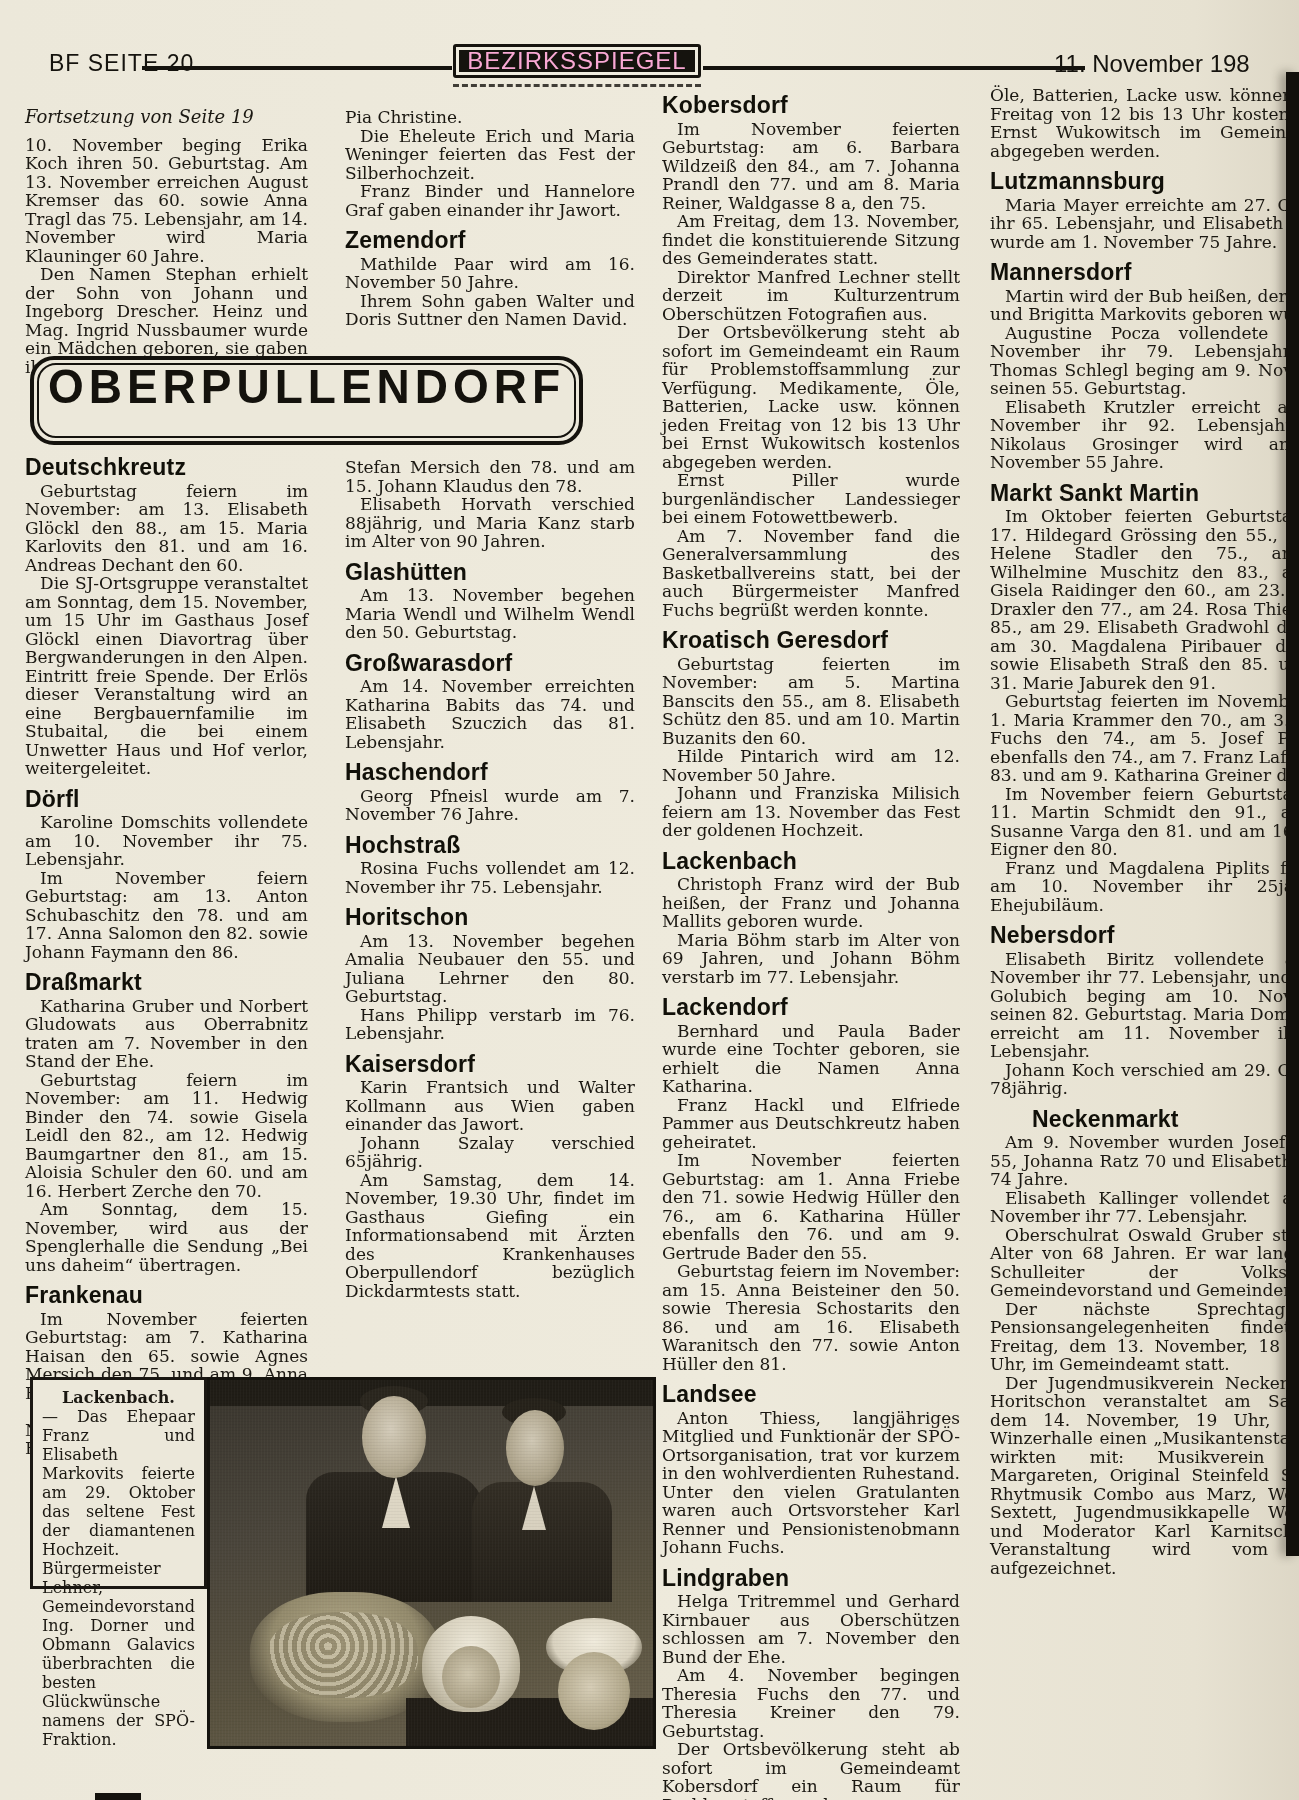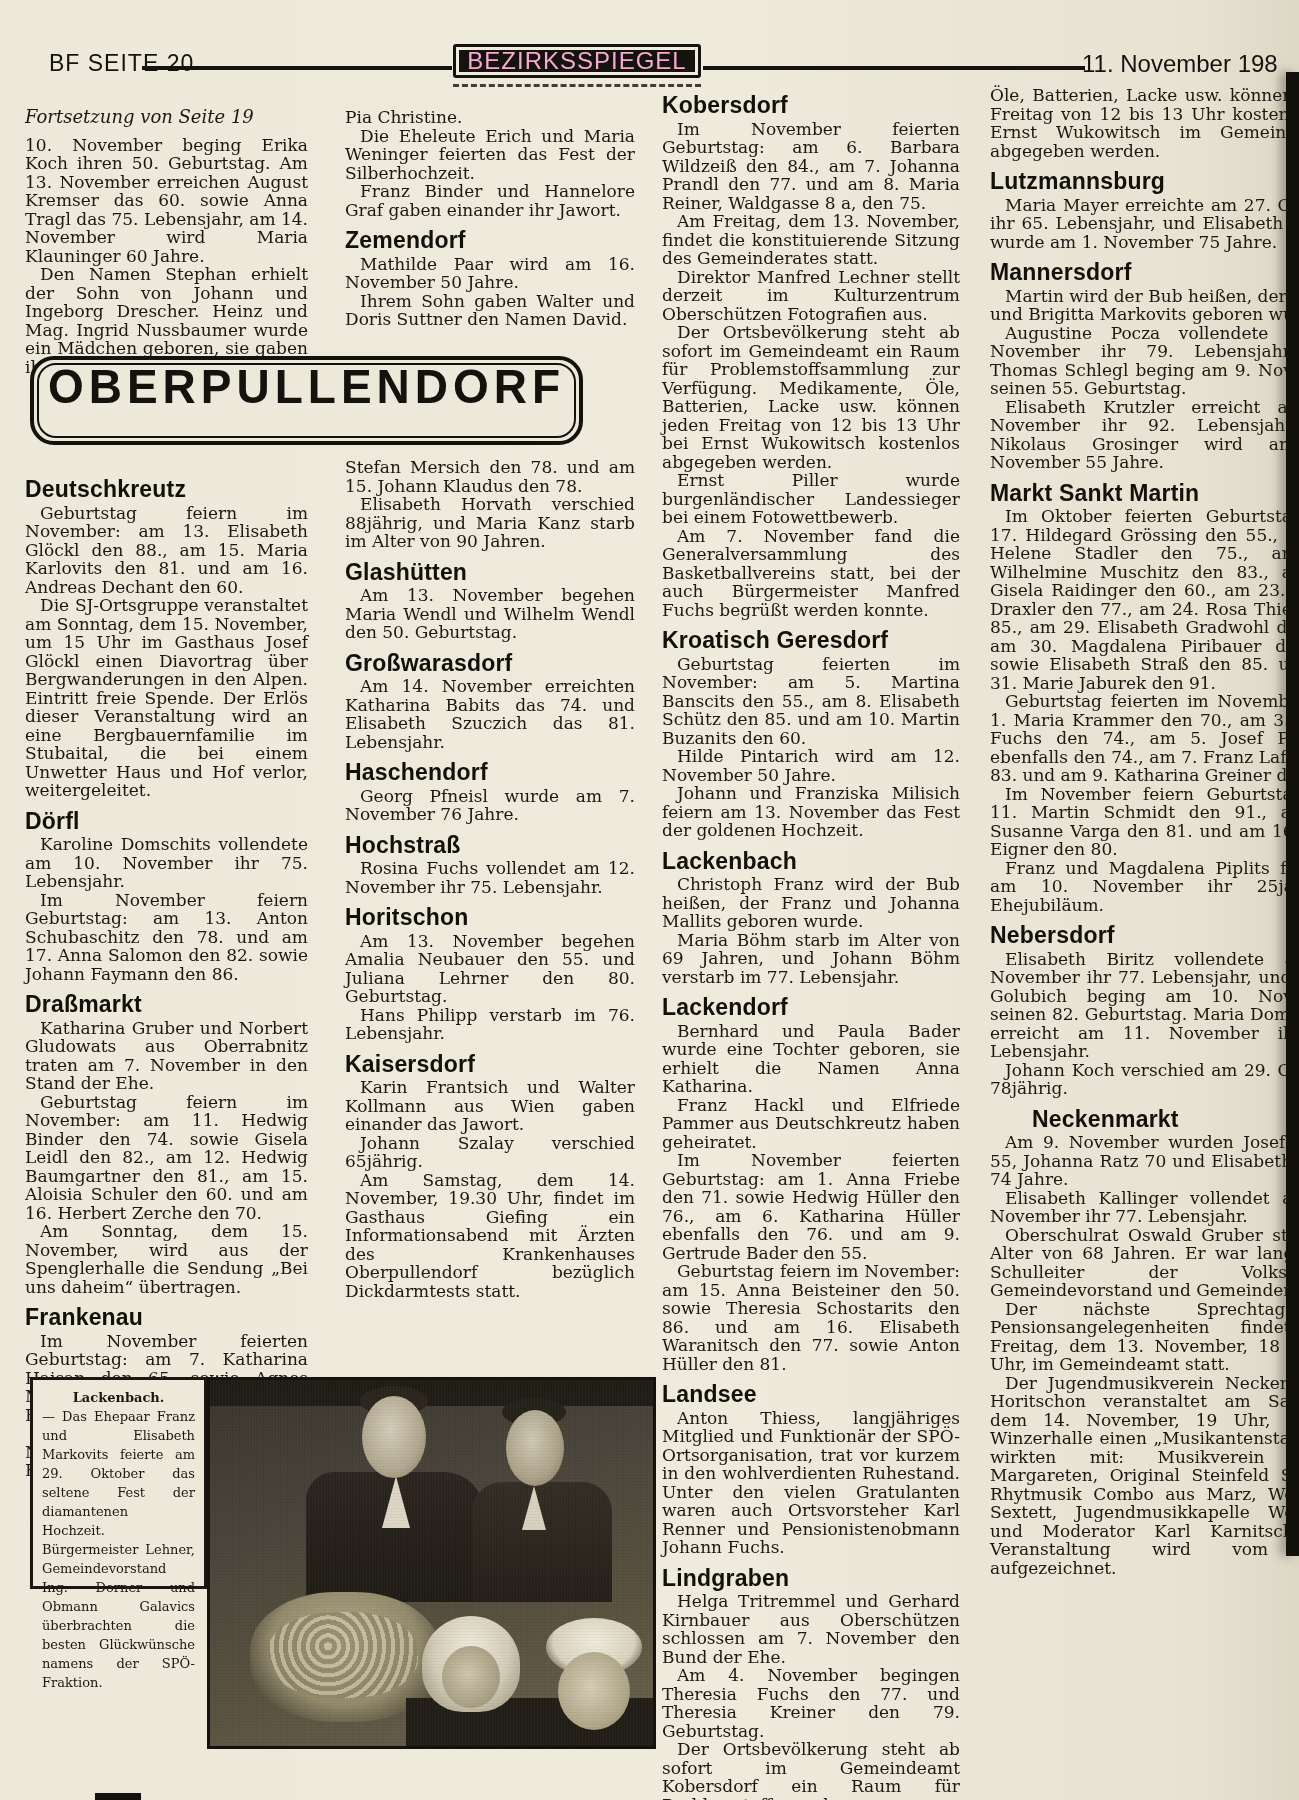--- a/index.html
+++ b/index.html
@@ -14,49 +14,49 @@
   .rule-l{left:142px;width:310px;}
   .rule-r{left:703px;width:382px;}
   .masthead{position:absolute;left:453px;top:44px;width:248px;height:34px;
             border:3px solid #15130e;background:#efecdf;padding:3px;box-sizing:border-box;
             border-radius:3px;}
   .masthead-inner{width:100%;height:100%;background:#15130e;color:#f9a8d4;
             font-family:"Liberation Sans",sans-serif;font-weight:400;font-size:24px;
             display:flex;align-items:center;justify-content:center;letter-spacing:1px;}
   .masthead-dash{position:absolute;left:453px;top:84px;width:248px;height:0;
             border-bottom:3px dashed #15130e;opacity:.8;}
-  .hdr-date{position:absolute;left:1082px;top:50px;font-family:"Liberation Sans",sans-serif;
+  .hdr-date{position:absolute;left:1054px;top:50px;font-family:"Liberation Sans",sans-serif;
             font-size:24px;color:#15130e;white-space:nowrap;}
   
   .col{position:absolute;font-size:17px;line-height:18.5px;text-align:justify;
        hyphens:auto;-webkit-hyphens:auto;color:#1b1812;}
   .col > :first-child{margin-top:0;}
   .para{margin:0;text-indent:15px;}
   .para.cont{text-indent:0;}
   .note{margin:0 0 9px 0;font-style:italic;font-size:18px;text-indent:0;}
   h3.town{font-family:"Liberation Sans",sans-serif;font-weight:700;font-size:23px;
           color:#111009;margin:12px 0 5px 0;text-align:left;letter-spacing:.2px;}
   h3.town.ind{margin-left:42px;}
   #col1-top{left:25px;top:108px;width:283px;}
   #col2-top{left:345px;top:108px;width:290px;}
-  #col1-main{left:25px;top:458px;width:283px;margin-top:22px;}
+  #col1-main{left:25px;top:458px;width:283px;}
   #col2-main{left:345px;top:458px;width:290px;}
   #col3{left:662px;top:96px;width:298px;}
   #col4{left:990px;top:86px;width:358px;}
   
   .obox{position:absolute;left:30px;top:356px;width:553px;height:89px;
         border:4px solid #14120d;border-radius:24px;background:#ece8da;
         display:flex;justify-content:center;box-sizing:border-box;}
   .obox-inner{position:absolute;inset:3px;border:2px solid #14120d;border-radius:19px;}
   .obox-title{position:relative;font-family:"Liberation Sans",sans-serif;font-weight:700;
         font-size:46px;letter-spacing:5px;color:#14120d;transform:scaleY(1.04);}
   
   .caption-box{position:absolute;left:30px;top:1377px;width:177px;height:212px;
         border:3px solid #1a1712;box-sizing:border-box;padding:8px 9px;
-        font-size:13px;line-height:19px;text-align:justify;background:#ece8da;}
+        font-size:16px;line-height:19px;text-align:justify;background:#ece8da;}
   .caption-title{display:block;text-align:center;font-weight:700;}
   .photo{position:absolute;left:207px;top:1377px;width:449px;height:372px;
         border:3px solid #14120d;box-sizing:border-box;overflow:hidden;
         background:linear-gradient(165deg,#39352d 0%,#4a453b 35%,#59523f 70%,#6b6350 100%);}
   .ph{position:absolute;}
   .ph-topband{left:0;top:0;width:449px;height:26px;background:#201d16;}
   .ph-face-l{left:152px;top:16px;width:64px;height:82px;border-radius:50%;
         background:radial-gradient(ellipse at 45% 40%,#d4ccba 0%,#b2a890 60%,#7c745e 100%);}
   .ph-hair-l{left:150px;top:6px;width:68px;height:30px;border-radius:50%;background:#2a261e;}
   .ph-face-r{left:296px;top:30px;width:58px;height:76px;border-radius:50%;

